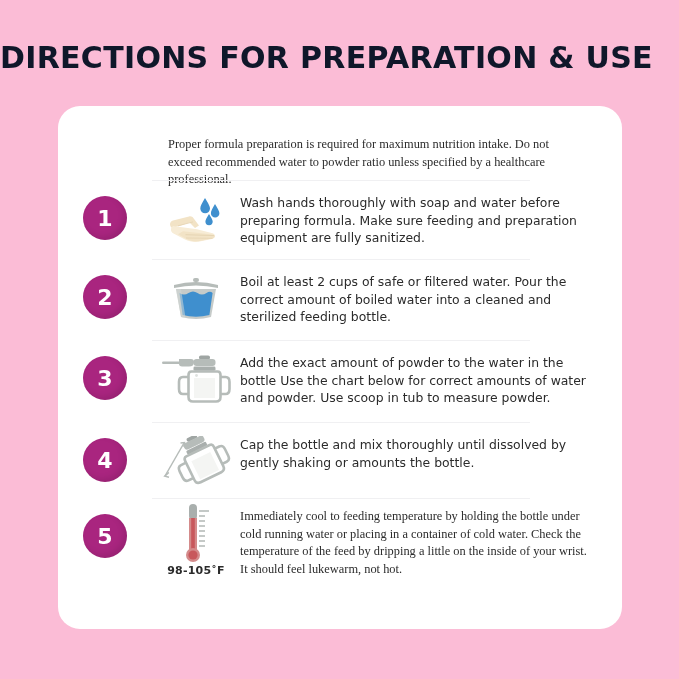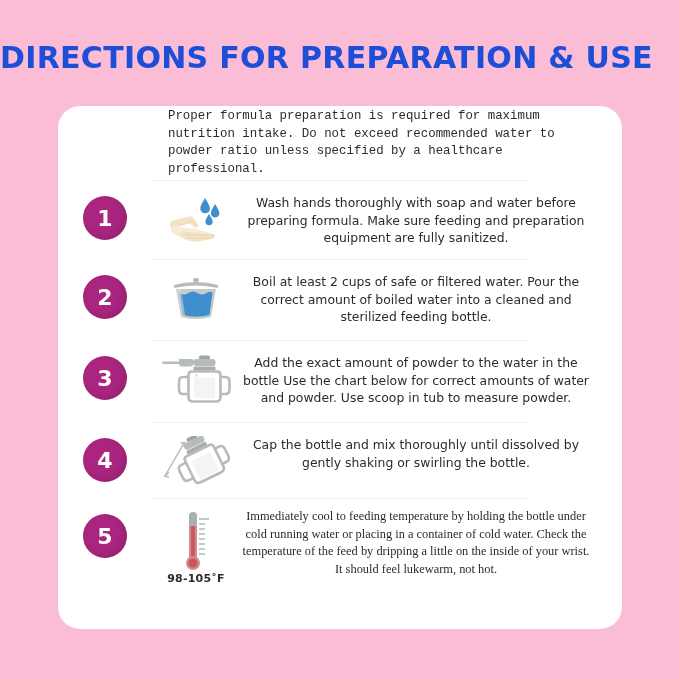--- a/index.html
+++ b/index.html
@@ -22,40 +22,40 @@
   .page-title {
     position: absolute;
     top: 41px;
     left: 0;
     width: 578px;
     text-align: right;
     font-family: "DejaVu Sans", sans-serif;
     font-size: 30px;
     font-weight: bold;
     letter-spacing: 0.3px;
-    color: #1d4ed8;
+    color: #0f172a;
     line-height: 34px;
     white-space: nowrap;
   }
   .card {
     position: absolute;
     left: 58px;
     top: 106px;
     width: 564px;
     height: 523px;
     background: #ffffff;
     border-radius: 22px;
     box-sizing: border-box;
   }
   .intro {
     position: absolute;
     left: 110px;
-    top: 2px;
+    top: 30px;
     width: 390px;
-    font-family: Liberation Mono, monospace;
+    font-family: Liberation Serif, serif;
     font-size: 12.4px;
     line-height: 17.5px;
     color: #2b2b2b;
   }
   .steps {
     position: absolute;
     left: 0;
     top: 74px;
     width: 564px;
   }
@@ -120,28 +120,27 @@
     white-space: nowrap;
   }
   .text-col {
     flex: 1 1 auto;
     padding-top: 14px;
     padding-right: 30px;
     font-family: "DejaVu Sans", sans-serif;
     font-size: 12.4px;
     line-height: 17.5px;
     color: #2b2b2b;
-    text-align: center;
   }
   .step-1 { height: 79px; }
   .step-2 { height: 81px; }
   .step-3 { height: 82px; }
   .step-4 { height: 76px; }
   .step-5 { height: 110px; }
-  .step-5 .icon-col { padding-top: 16px; }
+  .step-5 .icon-col { padding-top: 8px; }
   .step-5 .text-col { padding-top: 10px; font-family: Liberation Serif, serif; }
 </style>
 </head>
 <body>
 
 <div class="page">
 
   <div class="page-title">DIRECTIONS FOR PREPARATION &amp; USE</div>
 
   <div class="card">
@@ -238,21 +237,21 @@
                 <rect x="32.5" y="0.5" width="22" height="7" rx="3" fill="#b6bcb9"></rect>
                 <rect x="32.5" y="8" width="22" height="4.2" rx="1.4" fill="#a9afad"></rect>
                 <path d="M30.5 13 L56.5 13 Q59.5 13 59.5 16.5 L59.5 38 Q59.5 42.5 55 42.5 L32 42.5 Q27.5 42.5 27.5 38 L27.5 16.5 Q27.5 13 30.5 13 Z" fill="none" stroke="#b6bcb9" stroke-width="2.6"></path>
                 <path d="M27.5 18.5 L22 18.5 Q18 18.5 18 23.5 L18 30.5 Q18 35.5 22 35.5 L27.5 35.5" fill="none" stroke="#b6bcb9" stroke-width="2.6"></path>
                 <path d="M59.5 18.5 L64.5 18.5 Q68.5 18.5 68.5 23.5 L68.5 30.5 Q68.5 35.5 64.5 35.5 L59.5 35.5" fill="none" stroke="#b6bcb9" stroke-width="2.6"></path>
                 <rect x="33" y="19.5" width="21" height="20" fill="#f4f5f3"></rect>
               </g>
             </svg>
           </div>
         </div>
-        <div class="text-col">Cap the bottle and mix thoroughly until dissolved by gently shaking or swirling the bottle.</div>
+        <div class="text-col">Cap the bottle and mix thoroughly until dissolved by gently shaking or amounts the bottle.</div>
       </div>
 
       <div class="step step-5">
         <div class="divider"></div>
         <div class="badge-col">
           <div class="badge">5</div>
         </div>
         <div class="icon-col">
           <div class="icon-box">
             <svg width="46" height="66" viewBox="0 0 46 66" aria-hidden="true">

